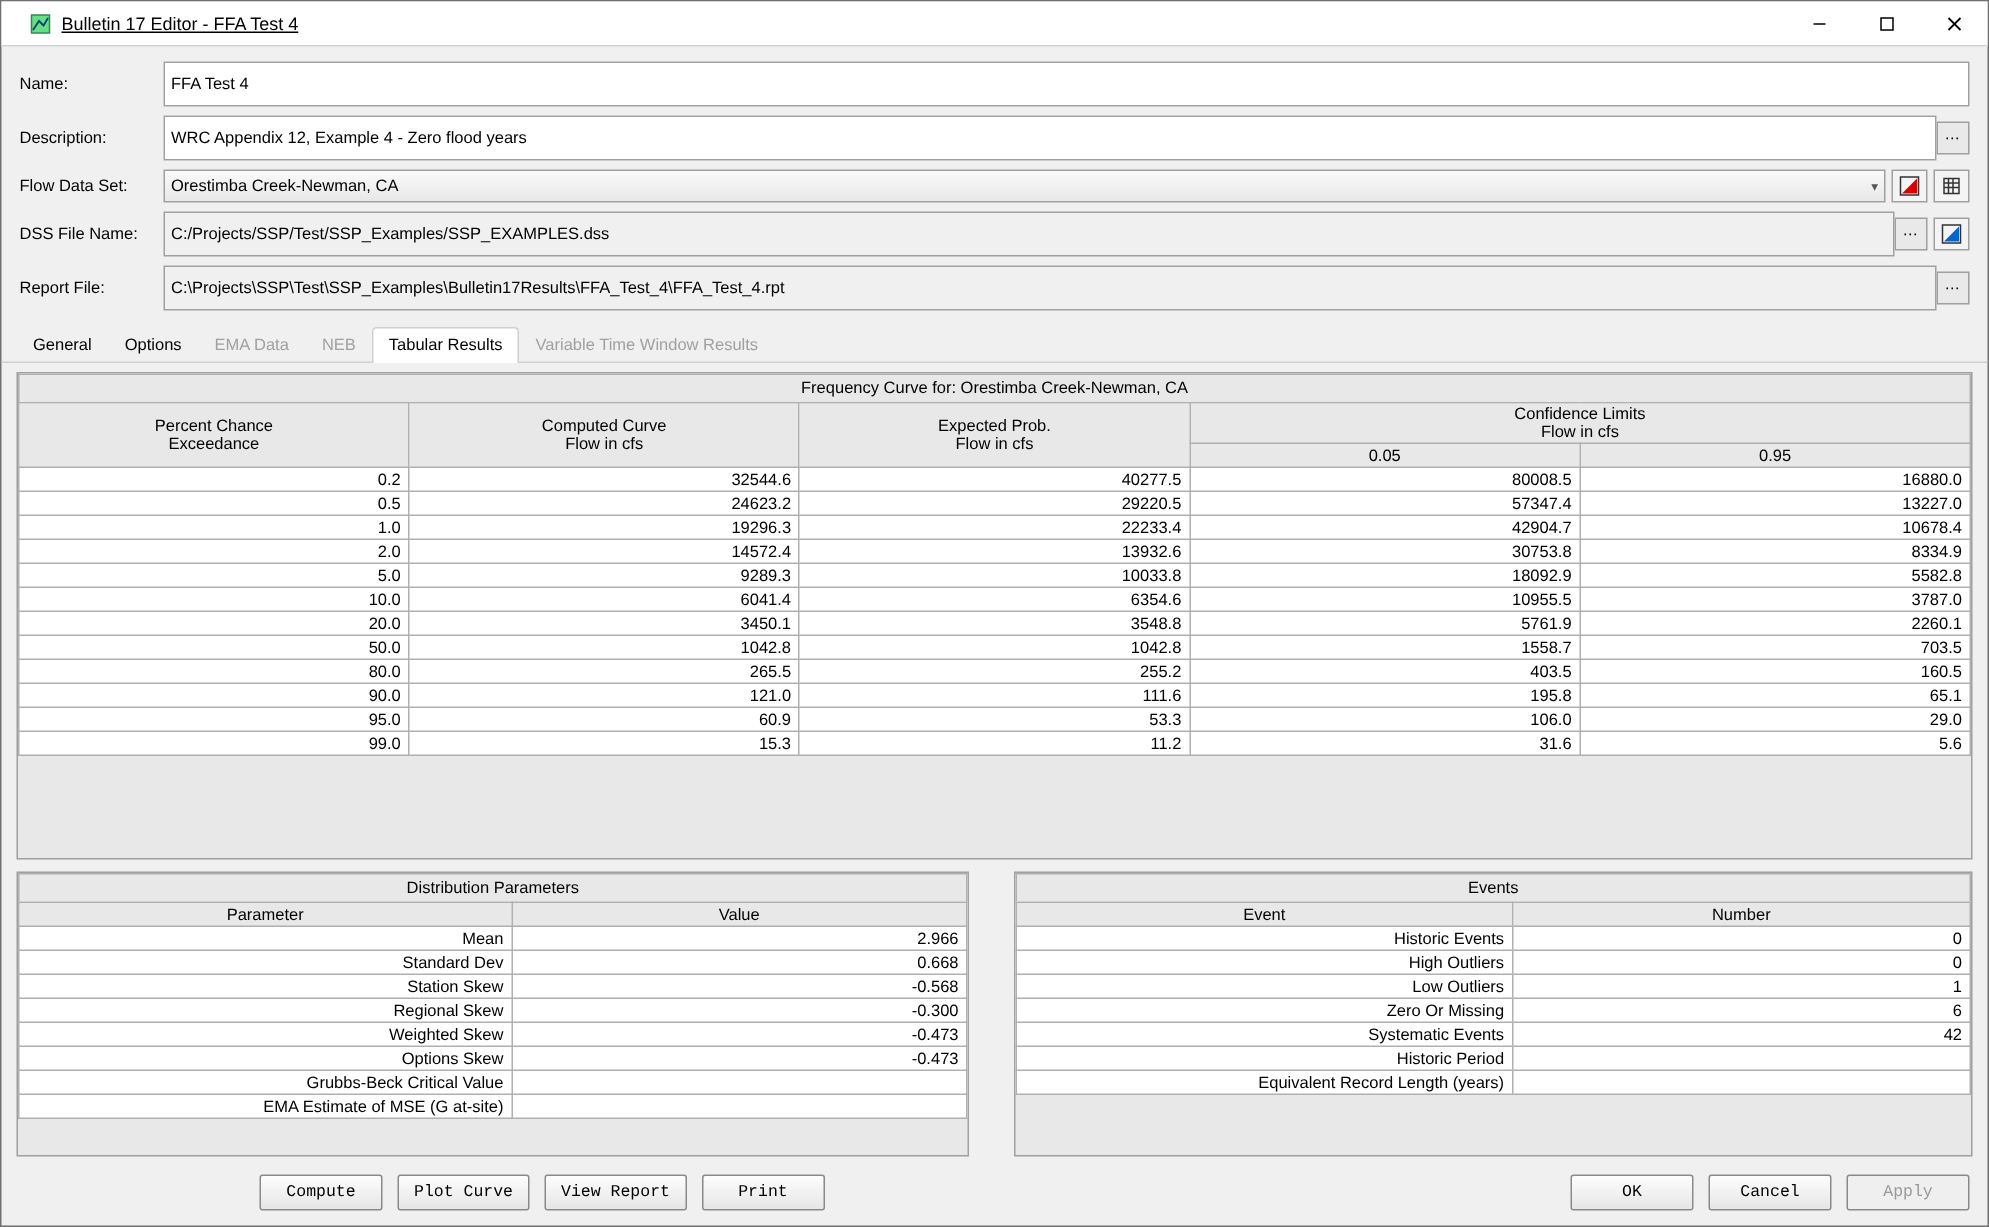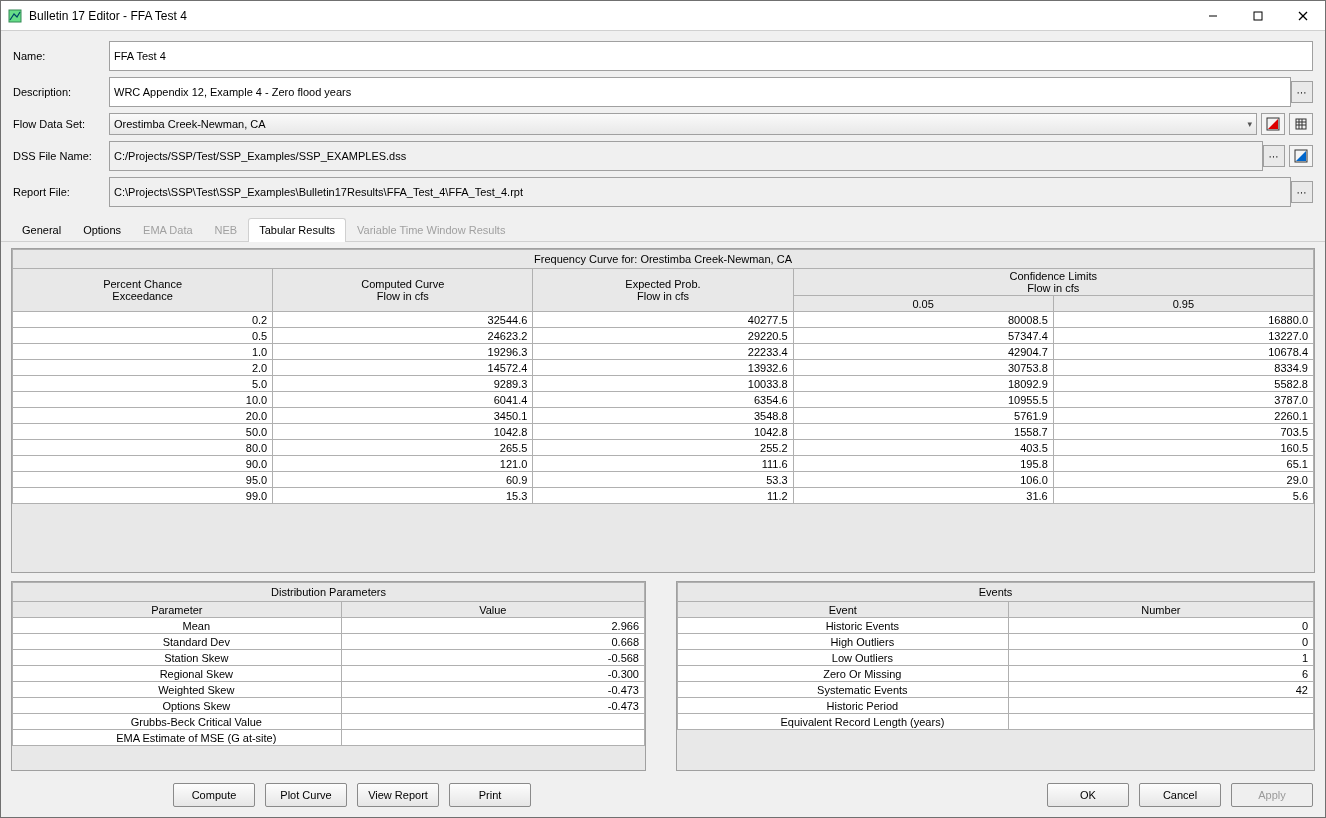--- a/index.html
+++ b/index.html
@@ -17,22 +17,23 @@
     background: #f0f0f0;
     border: 1px solid #707070;
     display: flex;
     flex-direction: column;
   }
   .titlebar {
     height: 30px;
     background: #fff;
     display: flex;
     align-items: center;
-    padding-left: 6px;
+    padding-left: 18px;
     border-bottom: 1px solid #d0d0d0;
+    text-decoration: underline;
   }
   .titlebar-icon {
     width: 16px; height: 16px;
     margin-right: 6px;
     display: inline-flex; align-items:center; justify-content:center;
   }
   .titlebar-title { flex: 1; font-size: 12px; }
   .titlebar-controls { display: flex; }
   .titlebar-btn {
     width: 45px; height: 30px;
@@ -150,26 +151,27 @@
     padding:3px 12px;
   }
 
   .lower-tables {
     display:flex;
     gap: 30px;
     margin-top: 8px;
   }
   .dist-panel { flex: 0 0 635px; background:#e8e8e8; border:1px solid #a0a0a0; padding:0; height:190px;}
   .events-panel { flex:1; background:#e8e8e8; border:1px solid #a0a0a0; padding:0; height:190px;}
-  .dist-panel td.left, .events-panel td.left { text-align:center;padding-left:44px; }
+  .dist-panel td.left, .events-panel td.left { text-align:right;padding-left:44px; }
 
   .button-bar {
     display:flex;
     padding: 8px 12px 10px 12px;
     align-items:flex-end;
+    font-family:Liberation Mono, monospace;
   }
   .button-bar .left-group { margin-left:160px; display:flex; gap:10px;}
   .button-bar .spacer { flex:1; }
   .button-bar .right-group { display:flex; gap:10px; }
   .btn {
     min-width: 82px; height:24px;
     border:1px solid #8a8a8a;
     background: linear-gradient(#fdfdfd,#e6e6e6);
     border-radius:2px;
     display:flex; align-items:center; justify-content:center;

